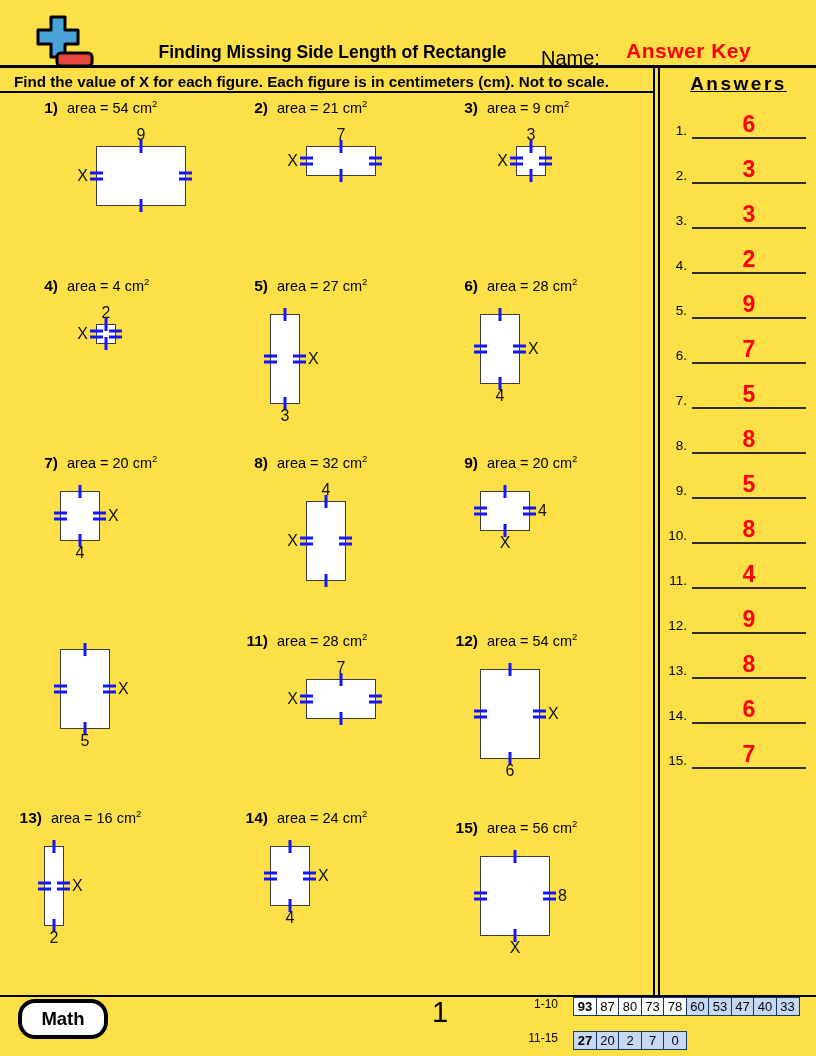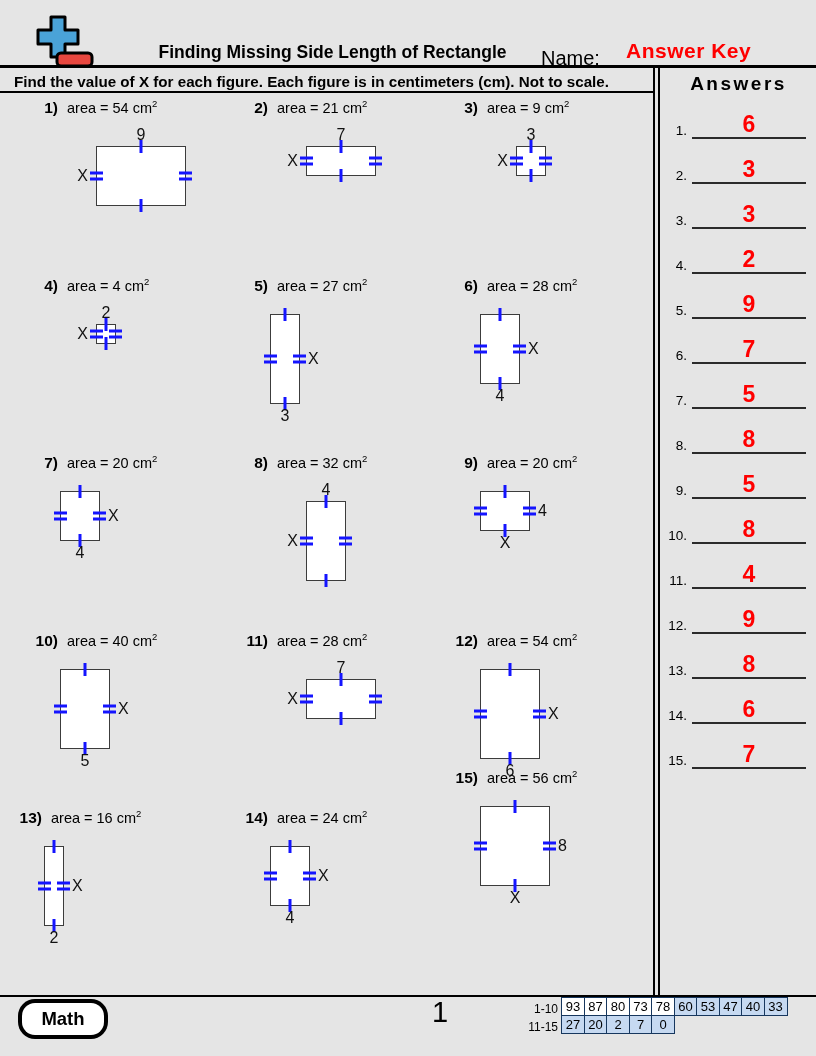--- a/index.html
+++ b/index.html
@@ -1,39 +1,39 @@
 <!DOCTYPE html>
 <html style="--answer-red: #ff0000; --tick-blue: #1414ff; --logo-blue: #4aa3d8; --logo-red: #e8473f; --table-fill: #c6d9f1; --table-border: #17375e;"><head>
 <meta charset="utf-8">
 <style>
   * { margin:0; padding:0; box-sizing:border-box; }
   html,body { background:#fff; }
   .page {
-    position:relative; width:816px; height:1056px; background:#e5e5e5;
+    position:relative; width:816px; height:1056px; background:#fde047;
     font-family:"Liberation Sans", sans-serif; color:#000; overflow:hidden;
   }
 
   
   .logo { position:absolute; left:30px; top:15px; width:66px; height:54px; }
   .logo-plus { fill:var(--logo-blue,#4aa3d8); stroke:#000; stroke-width:3; stroke-linejoin:round; }
   .logo-minus { fill:var(--logo-red,#e8473f); stroke:#000; stroke-width:3; }
   .hdr-title { position:absolute; left:140px; top:42px; width:385px; text-align:center;
                font-size:17.5px; font-weight:bold; }
   .name-label { position:absolute; left:541px; top:47px; font-size:20px; }
   .answer-key { position:absolute; left:626px; top:39px; font-size:21px; font-weight:bold;
                 color:var(--answer-red,#ff0000); letter-spacing:0.5px; }
   .rule-1 { position:absolute; left:0; top:65px; width:816px; height:3px; background:#000; }
   .instruction { position:absolute; left:14px; top:73px; width:635px; font-size:15.2px; font-weight:bold; }
   .rule-2 { position:absolute; left:0; top:91px; width:654px; height:2px; background:#000; }
   .vline { position:absolute; left:653px; top:68px; height:927px; width:7px;
            border-left:2px solid #000; border-right:2px solid #000; }
 
   
   .answers-panel { position:absolute; left:661px; top:68px; width:155px; height:927px; }
-  .answers-title { text-align:center; font-size:19px; font-weight:bold; 
+  .answers-title { text-align:center; font-size:19px; font-weight:bold; text-decoration:underline;
                    letter-spacing:2.5px; margin-top:5px; }
   .ans-item { position:absolute; left:2px; right:10px; height:32px; display:flex; align-items:flex-end; }
   .ans-num { width:24px; min-width:24px; text-align:right; font-size:13.5px; padding-bottom:1px; margin-right:5px; }
   .ans-line { flex:1; border-bottom:2px solid #2b2b2b; text-align:center; }
   .ans-val { font-size:23px; font-weight:bold; color:var(--answer-red,#ff0000);
              line-height:1.05; display:inline-block; padding-bottom:1px; }
 
   
   .cell { position:absolute; width:208px; height:176px; }
   .p-head { display:flex; align-items:baseline; height:20px; }
@@ -57,28 +57,28 @@
 
   
   .rule-3 { position:absolute; left:0; top:995px; width:816px; height:2px; background:#000; }
   .math-badge { position:absolute; left:18px; top:999px; width:90px; height:40px; background:#000; border-radius:17px; }
   .math-badge-inner { position:absolute; left:4px; top:4px; right:4px; bottom:4px; background:#fff;
                       border-radius:13px; display:flex; align-items:center; justify-content:center;
                       font-size:18.5px; font-weight:bold; }
   .website { position:absolute; left:116px; top:1013px; font-size:15px; }
   .page-num { position:absolute; left:420px; top:996px; width:40px; text-align:center; font-size:29px; }
   .score { position:absolute; left:522px; top:997px; }
-  .score-row { display:flex; align-items:flex-end; height:19px; }
+  .score-row { display:flex; align-items:flex-start; height:35px; }
   .score-row.r2 { margin-top:-1.5px; }
   .score-label { width:36px; text-align:right; font-size:12px; margin-right:3px; }
   .score-cells { display:flex; }
   .score-cell { width:24px; height:19px; border:1.5px solid var(--table-border,#17375e);
                 display:flex; align-items:center; justify-content:center; font-size:13px;
                 margin-left:-1.5px; background:#fff; }
-  .score-cell:first-child { margin-left:0; }
+  .score-cell:first-child { margin-left:12px;font-weight:bold; }
   .score-cell.shaded { background:var(--table-fill,#c6d9f1); }
 </style>
 </head>
 <body>
 
 <div class="page">
 
   <svg class="logo" viewBox="0 0 66 54">
     <path class="logo-plus" d="M21 2 h14 v13 h13 v14 h-13 v13 h-14 v-13 h-13 v-14 h13 z"></path>
     <rect class="logo-minus" x="27" y="38" width="35" height="13" rx="4"></rect>
@@ -329,24 +329,20 @@
             </span>
             <span class="dtick right">
               <span></span>
               <span></span>
             </span>
             <span class="side-label bottom">X</span>
             <span class="side-label right">4</span>
           </div></div></div>
   </div>
   <div class="cell" style="left:30px;top:631px">
-    <div class="p-head">
-      <span class="p-num">10)</span>
-      <span class="p-area"><span>area = 40 cm</span><sup>2</sup></span>
-    </div>
     <div class="fig-slot"><div class="figure" style="margin-left: 30px; margin-top: 18px;"><div class="rect" style="width: 50px; height: 80px;">
             <span class="tickv top"></span>
             <span class="tickv bottom"></span>
             <span class="dtick left">
               <span></span>
               <span></span>
             </span>
             <span class="dtick right">
               <span></span>
               <span></span>
@@ -428,21 +424,21 @@
               <span></span>
             </span>
             <span class="dtick right">
               <span></span>
               <span></span>
             </span>
             <span class="side-label bottom">4</span>
             <span class="side-label right">X</span>
           </div></div></div>
   </div>
-  <div class="cell" style="left:450px;top:768px">
+  <div class="cell" style="left:450px;top:818px">
     <div class="p-head">
       <span class="p-num">15)</span>
       <span class="p-area"><span>area = 56 cm</span><sup>2</sup></span>
     </div>
     <div class="fig-slot"><div class="figure" style="margin-left: 30px; margin-top: 18px;"><div class="rect" style="width: 70px; height: 80px;">
             <span class="tickv top"></span>
             <span class="tickv bottom"></span>
             <span class="dtick left">
               <span></span>
               <span></span>

